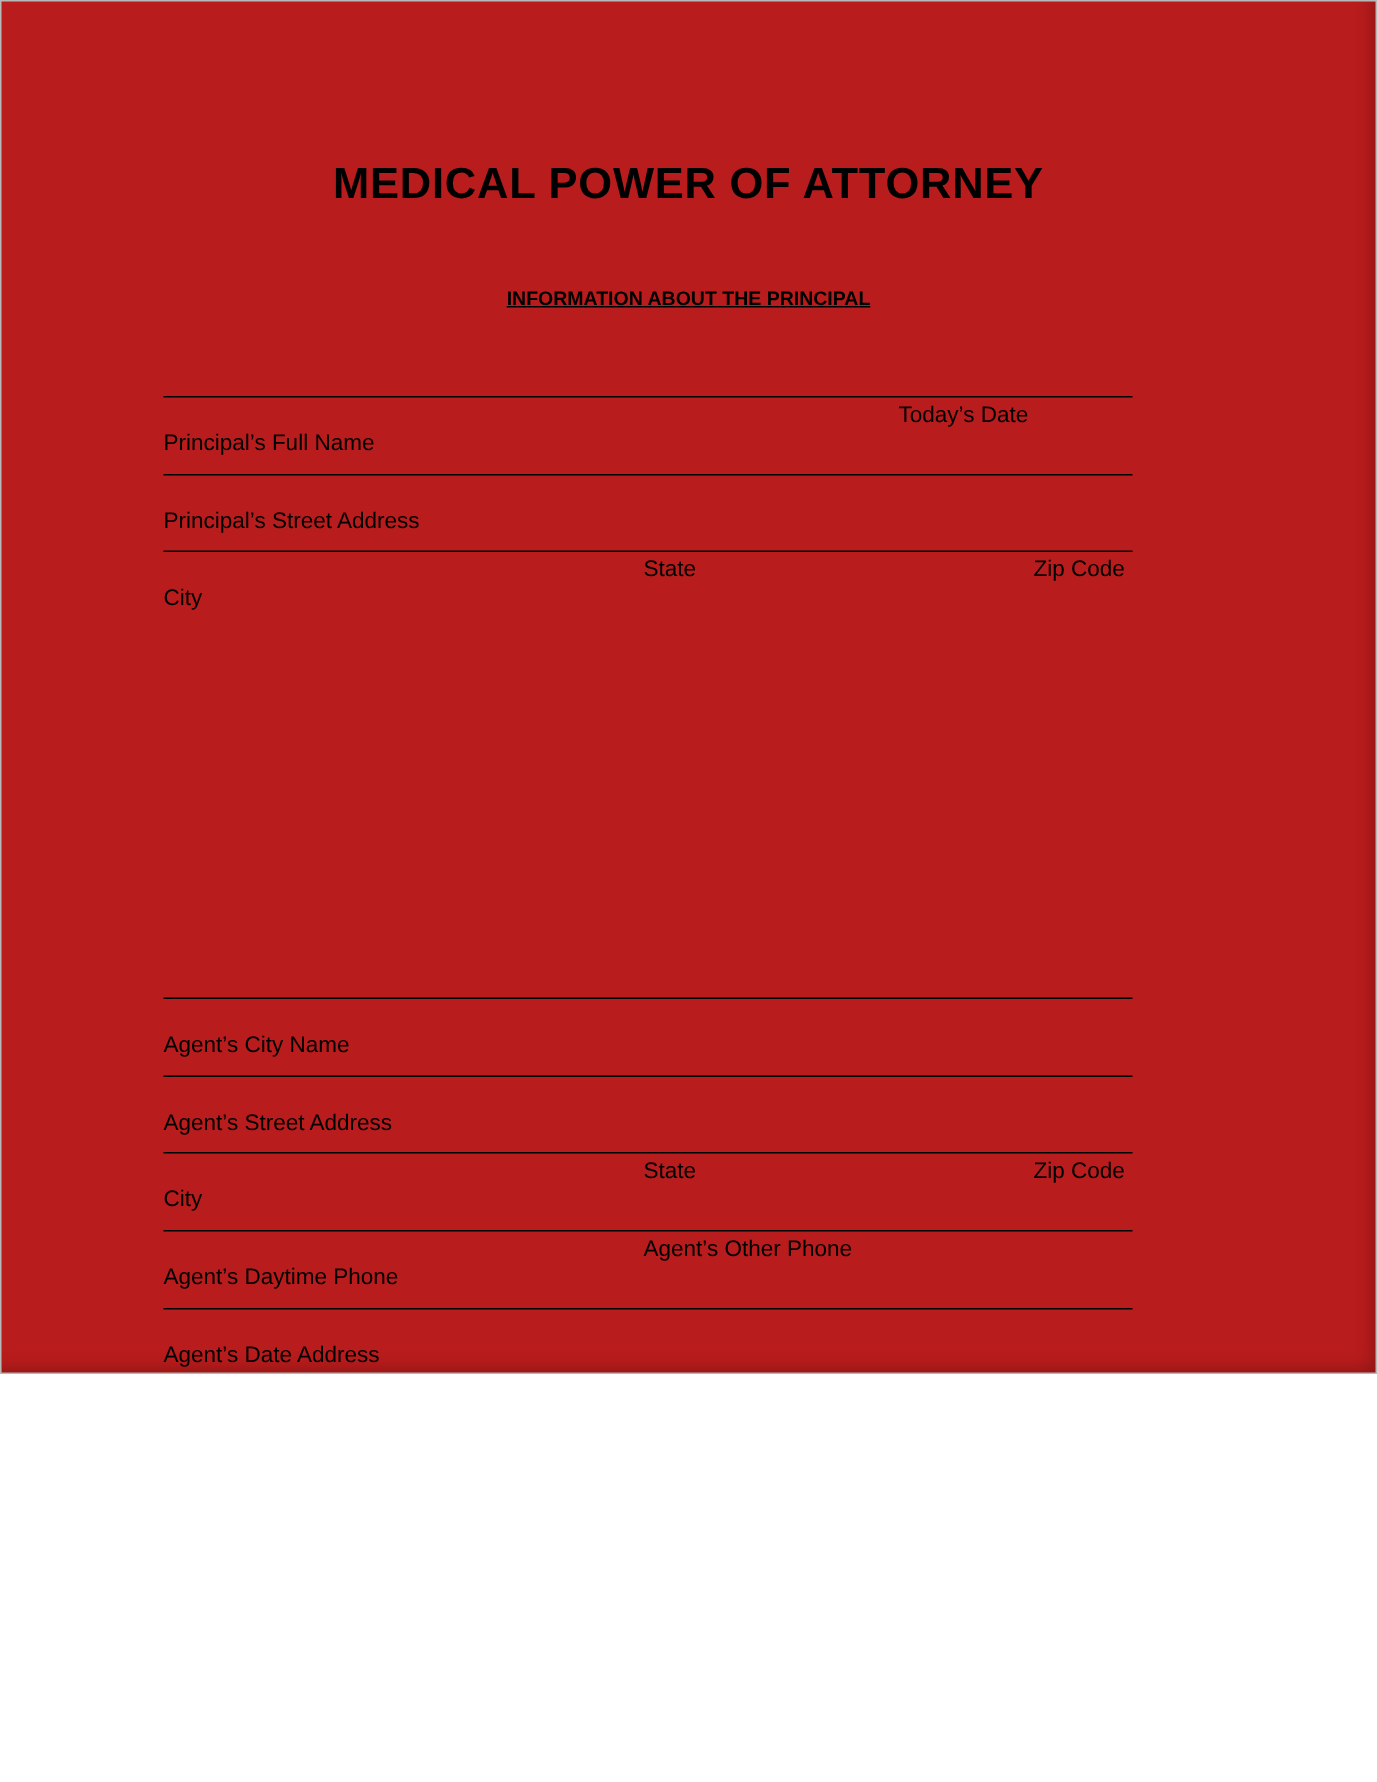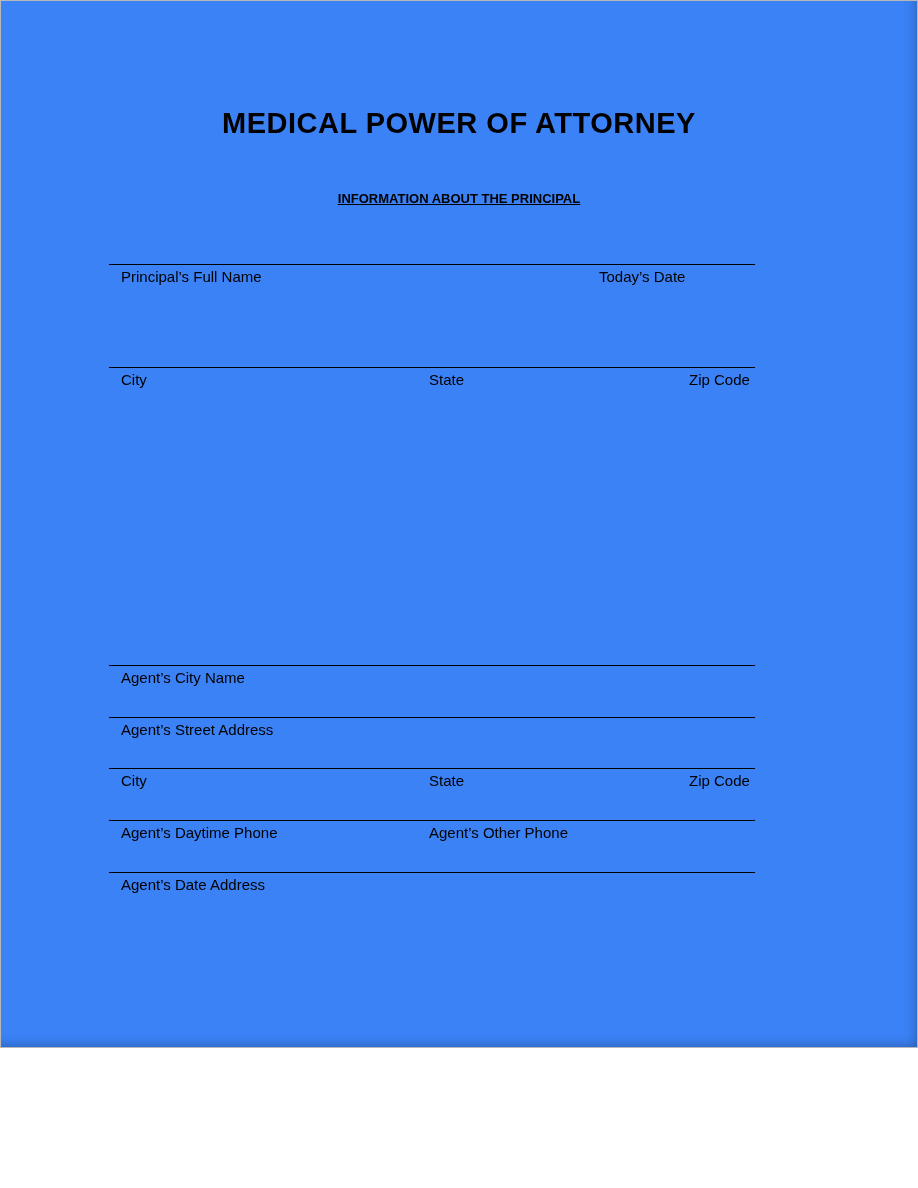--- a/index.html
+++ b/index.html
@@ -6,22 +6,22 @@
   html, body { background: #fff; }
   body {
     width: 918px;
     height: 1188px;
     font-family: "Liberation Sans", "DejaVu Sans", sans-serif;
     color: #000;
   }
   .page {
     position: relative;
     width: 918px;
-    height: 1048px;
-    background: #3b82f6;
+    height: 916px;
+    background: #b91c1c;
     border: 1px solid #b8b8b8;
     box-shadow: inset -9px -9px 12px -8px rgba(0,0,0,0.28);
     overflow: hidden;
   }
   .doc-title {
     position: absolute;
     top: 106px;
     left: 0;
     width: 100%;
     text-align: center;
@@ -46,21 +46,21 @@
     width: 646px;
     border-top: 1px solid #000;
     height: 24px;
   }
   .form-line .fl {
     position: absolute;
     top: 3px;
     font-size: 15px;
     white-space: nowrap;
   }
-  .col1 { left: 12px; }
+  .col1 { left: 0; margin-top: 19px; }
   .col2 { left: 320px; }
   .col3 { left: 543px; margin-left: 37px; }
   .col-date { left: 490px; }
   .footer-rule {
     position: absolute;
     top: 1103px;
     left: 108px;
     width: 702px;
     border-top: 2px solid #4a4a4a;
   }
@@ -85,20 +85,23 @@
 
   <h1 class="doc-title">MEDICAL POWER OF ATTORNEY</h1>
 
   <h2 class="section-heading heading-principal">INFORMATION ABOUT THE PRINCIPAL</h2>
 
   <div class="form-line" style="top:263px">
     <span class="fl col1">Principal’s Full Name</span>
     <span class="fl col-date">Today’s Date</span>
   </div>
 
+  <div class="form-line" style="top:315px">
+    <span class="fl col1">Principal’s Street Address</span>
+  </div>
 
   <div class="form-line" style="top:366px">
     <span class="fl col1">City</span>
     <span class="fl col2">State</span>
     <span class="fl col3">Zip Code</span>
   </div>
 
 
 
 

